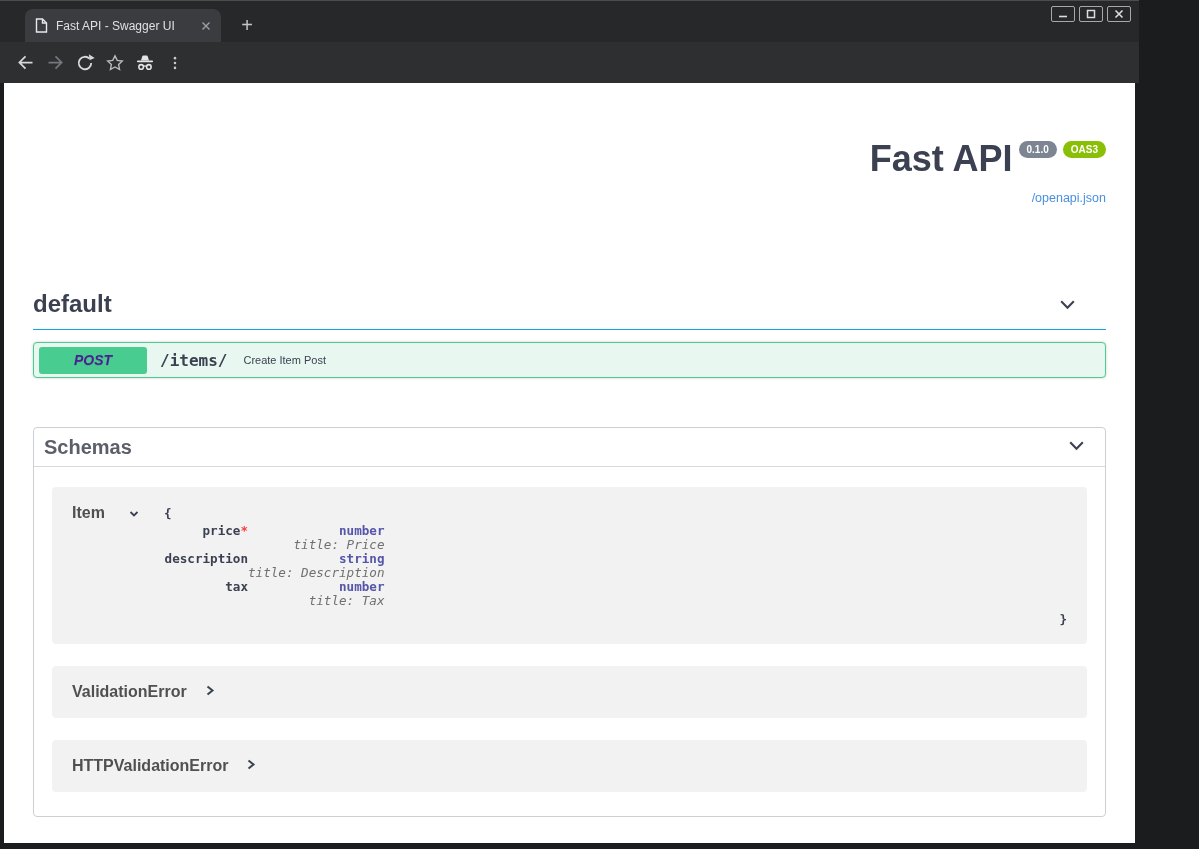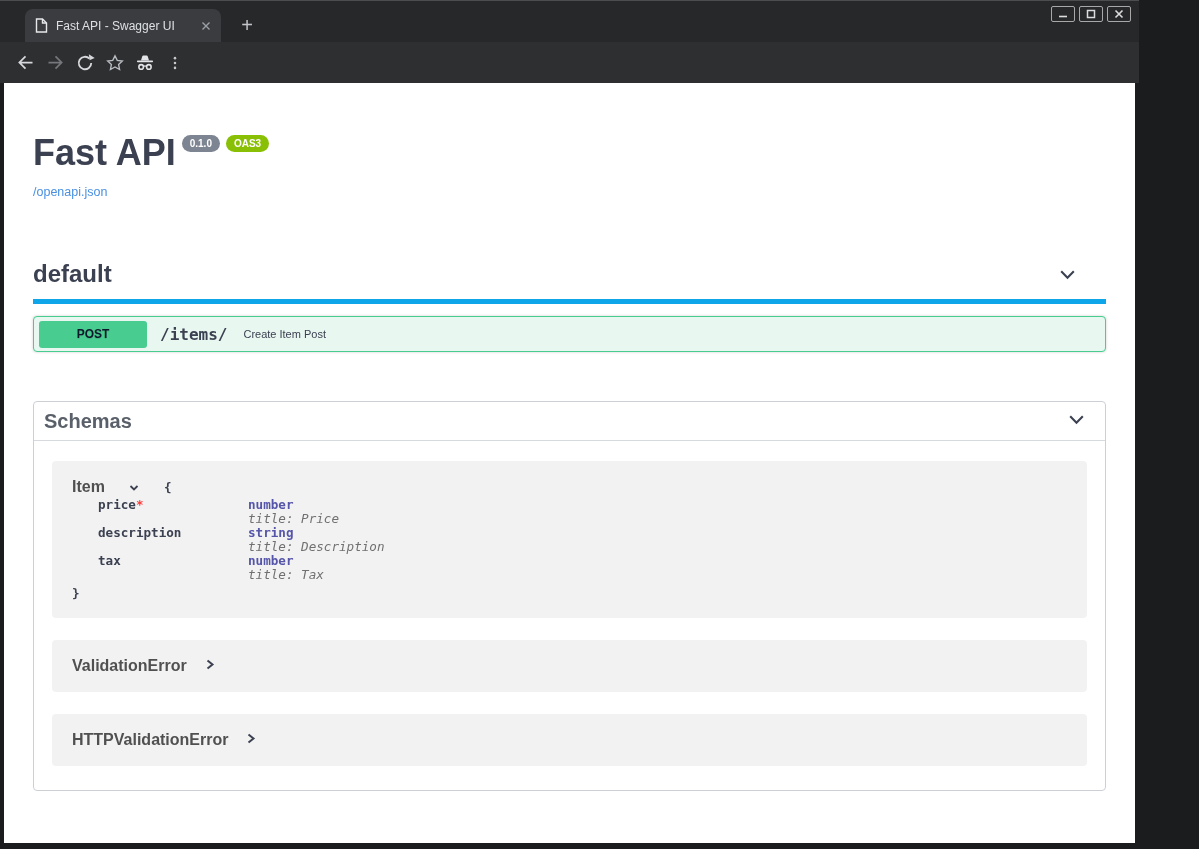--- a/index.html
+++ b/index.html
@@ -67,60 +67,61 @@
     font-size: 13.5px; color: #9aa0a6; cursor: text;
   }
   .url-host { color: #e8eaed; }
   .icon-btn {
     width: 30px; height: 30px; flex: none;
     display: flex; align-items: center; justify-content: center; cursor: pointer;
   }
 
   
   .page { flex: 1; background: #ffffff; overflow: hidden; }
-  .container { padding: 10px 29px; }
+  .container { padding: 16px 29px; text-align: right; }
 
   .info { padding-top: 40px; }
   .api-title {
     font-size: 36px; font-weight: bold; color: #3b4151; line-height: 40px;
   }
   .badges { display: inline-block; vertical-align: top; margin: 2px 0 0 6px; }
   .badge {
     display: inline-block; font-size: 10px; font-weight: bold; color: #fff;
     padding: 3px 8px; border-radius: 9px; vertical-align: top;
   }
   .badge-version { background: #7d8492; }
   .badge-oas { background: #89bf04; margin-left: 6px; }
   .spec-link {
     display: inline-block; margin-top: 12px;
     color: #4990e2; font-size: 12.5px; text-decoration: none; cursor: pointer;
   }
 
   .tag-header {
-    margin-top: 60px;
+    margin-top: 84px;
     display: flex; align-items: center; justify-content: space-between;
-    border-bottom: 5px solid #0ea5e9; padding-bottom: 11px; cursor: pointer;
+    border-bottom: 1px solid #0ea5e9; padding-bottom: 11px; cursor: pointer;
   }
   .tag-title { font-size: 24px; font-weight: bold; color: #3b4151; }
   .tag-header .chev { margin-right: 28px; display: flex; }
 
   .opblock {
     margin-top: 12px; height: 36px;
     border: 1px solid #49cc90; border-radius: 4px;
     background: #e9f7f1;
     box-shadow: 0 0 3px rgba(0,0,0,.19);
     display: flex; align-items: center;
     padding: 0 5px; cursor: pointer;
   }
   .opblock-method {
     width: 108px; height: 27px; flex: none;
     background: #49cc90; border-radius: 3px;
-    color: #0f172a; font-size: 12px; font-weight: bold;
+    color: #4c1d95; font-size: 14px; font-weight: bold;
     display: flex; align-items: center; justify-content: center;
     text-shadow: 0 1px 0 rgba(0,0,0,.1);
+    font-style: italic;
   }
   .opblock-path {
     margin-left: 13px;
     font-family: "DejaVu Sans Mono", monospace;
     font-size: 16px; font-weight: bold; color: #3b4151;
   }
   .opblock-summary { margin-left: 16px; font-size: 11px; color: #3b4151; }
 
   
   .models { margin-top: 49px; border: 1px solid #ccd0d5; border-radius: 4px; }

